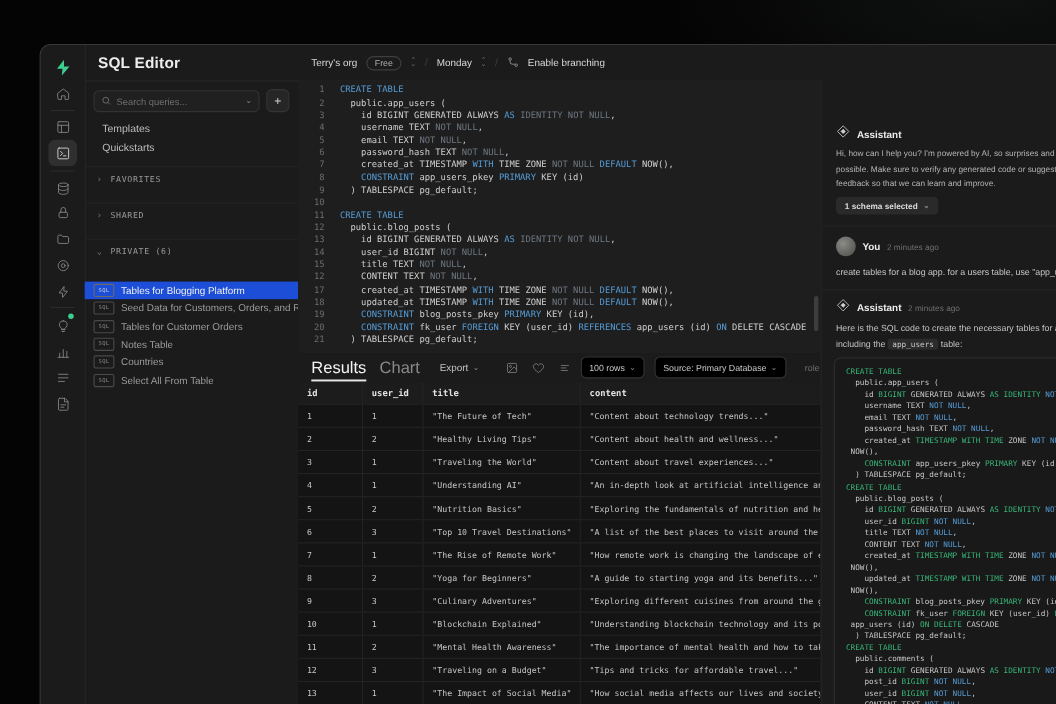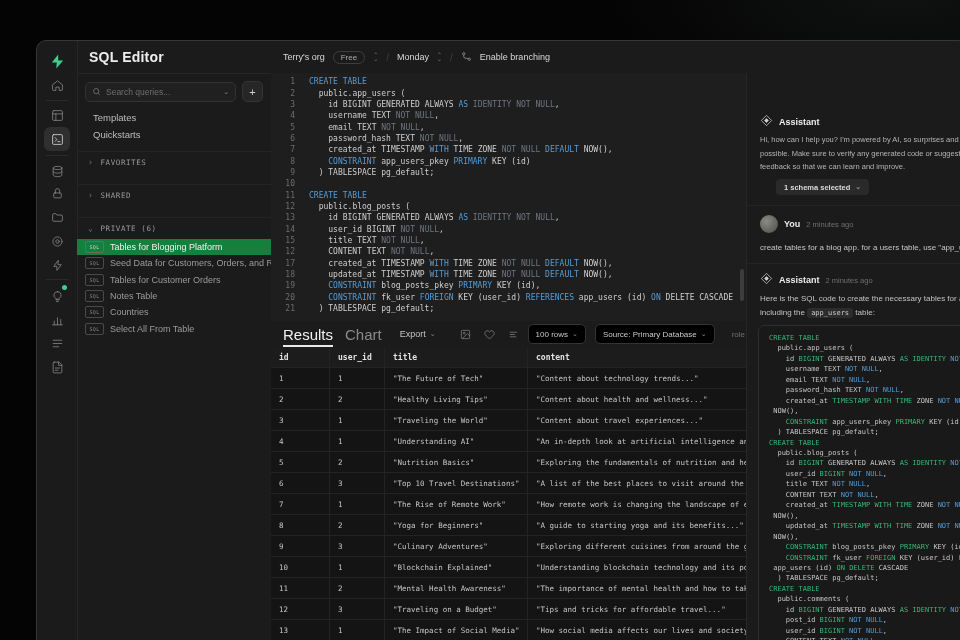--- a/index.html
+++ b/index.html
@@ -34,21 +34,21 @@
   .search{flex:1;height:18px;border:1px solid #333;border-radius:5px;background:#202020;display:flex;align-items:center;gap:5px;padding:0 6px;}
   .search .ph{font-size:8.5px;color:#6f6f6f;flex:1;}
   .plus{width:19px;height:19px;border:1px solid #343434;border-radius:5px;background:#262626;color:#cfcfcf;
         display:flex;align-items:center;justify-content:center;font-size:11px;}
   .slink{height:17px;display:flex;align-items:center;padding-left:16px;font-size:9.5px;color:#bdbdbd;}
   .slinks{margin-top:7px;}
   .sect{height:21px;display:flex;align-items:center;gap:7px;padding-left:11px;
         font-family:"DejaVu Sans Mono",monospace;font-size:7.5px;letter-spacing:.6px;color:#9a9a9a;border-top:1px solid #242424;}
   .sect .chev{color:#7a7a7a;font-size:8px;}
   .sq-item{height:16.3px;display:flex;align-items:center;gap:6px;padding-left:8px;color:#9b9b9b;}
-  .sq-item.sel{background:#15803d;color:#f0f0f0;}
+  .sq-item.sel{background:#1d4ed8;color:#f0f0f0;margin-top:17px;}
   .sqlbadge{flex:0 0 auto;width:17px;height:10px;border:1px solid #4a4a4a;border-radius:2px;color:#8a8a8a;
             font-family:"DejaVu Sans Mono",monospace;font-size:5px;display:flex;align-items:center;justify-content:center;letter-spacing:.3px;}
   .sel .sqlbadge{border-color:#6a6a6a;color:#d0d0d0;}
   .sq-label{font-size:9px;white-space:nowrap;overflow:hidden;}
   
   .editor{position:absolute;left:234px;top:32px;width:475px;height:248px;background:#1e1e1e;overflow:hidden;}
   .ed-line{display:flex;height:11.35px;align-items:center;}
   .ed-lines{padding-top:3px;font-family:"DejaVu Sans Mono",monospace;font-size:8px;}
   .ln{flex:0 0 24px;text-align:right;color:#6c6c6c;}
   .code{white-space:pre;color:#cfcfcf;padding-left:14px;}
@@ -78,21 +78,21 @@
          white-space:nowrap;overflow:hidden;font-size:7.5px;color:#c6c6c6;}
   .c0{flex:0 0 50px;} .c1{flex:0 0 46px;} .c2{flex:0 0 134px;} .c3{flex:1;border-right:none;}
   .trow.head .tcell{font-size:8px;color:#e3e3e3;}
   
   .apanel{position:absolute;left:709px;top:32px;bottom:0;width:240px;border-left:1px solid #262626;background:#1b1b1b;overflow:hidden;}
   .arow{position:absolute;left:13px;display:flex;align-items:center;gap:6px;}
   .aname{font-size:9px;font-weight:700;color:#ececec;}
   .atime{font-size:7.5px;color:#6f6f6f;}
   .aintro{position:absolute;left:13px;top:60px;font-size:7.5px;line-height:13.5px;color:#b4b4b4;white-space:nowrap;}
   .chip{position:absolute;left:13px;top:106px;height:16px;border-radius:4px;background:#2a2a2a;
-        display:inline-flex;align-items:center;gap:5px;padding:0 8px;font-size:7.5px;color:#dcdcdc;font-weight:700;margin-left:16px;}
+        display:inline-flex;align-items:center;gap:5px;padding:0 8px;font-size:7.5px;color:#dcdcdc;font-weight:700;}
   .adiv{position:absolute;left:0;right:0;border-top:1px solid #242424;}
   .avatar{width:18px;height:18px;border-radius:50%;background:radial-gradient(circle at 35% 35%,#8a8a86,#4a4a48);}
   .amsg{position:absolute;left:13px;top:170px;font-size:8px;color:#c6c6c6;white-space:nowrap;}
   .areply{position:absolute;left:13px;font-size:8px;color:#c2c2c2;white-space:nowrap;}
   .icode{font-family:"DejaVu Sans Mono",monospace;font-size:7px;background:#2c2c2c;border-radius:3px;padding:1px 4px;color:#c9c9c9;}
   .ablock{position:absolute;left:11px;top:252px;right:-40px;bottom:-30px;background:#191919;
           border:1px solid #2e2e2e;border-radius:6px;padding:7px 10px;}
   .ablock .cl{font-family:"DejaVu Sans Mono",monospace;font-size:7px;line-height:10.45px;white-space:pre;color:#c6c6c6;}
   .kg{color:#38b678;} .ka{color:#569cd6;}
   .aicon svg{stroke:#d2d2d2;fill:none;stroke-width:1.4;}

